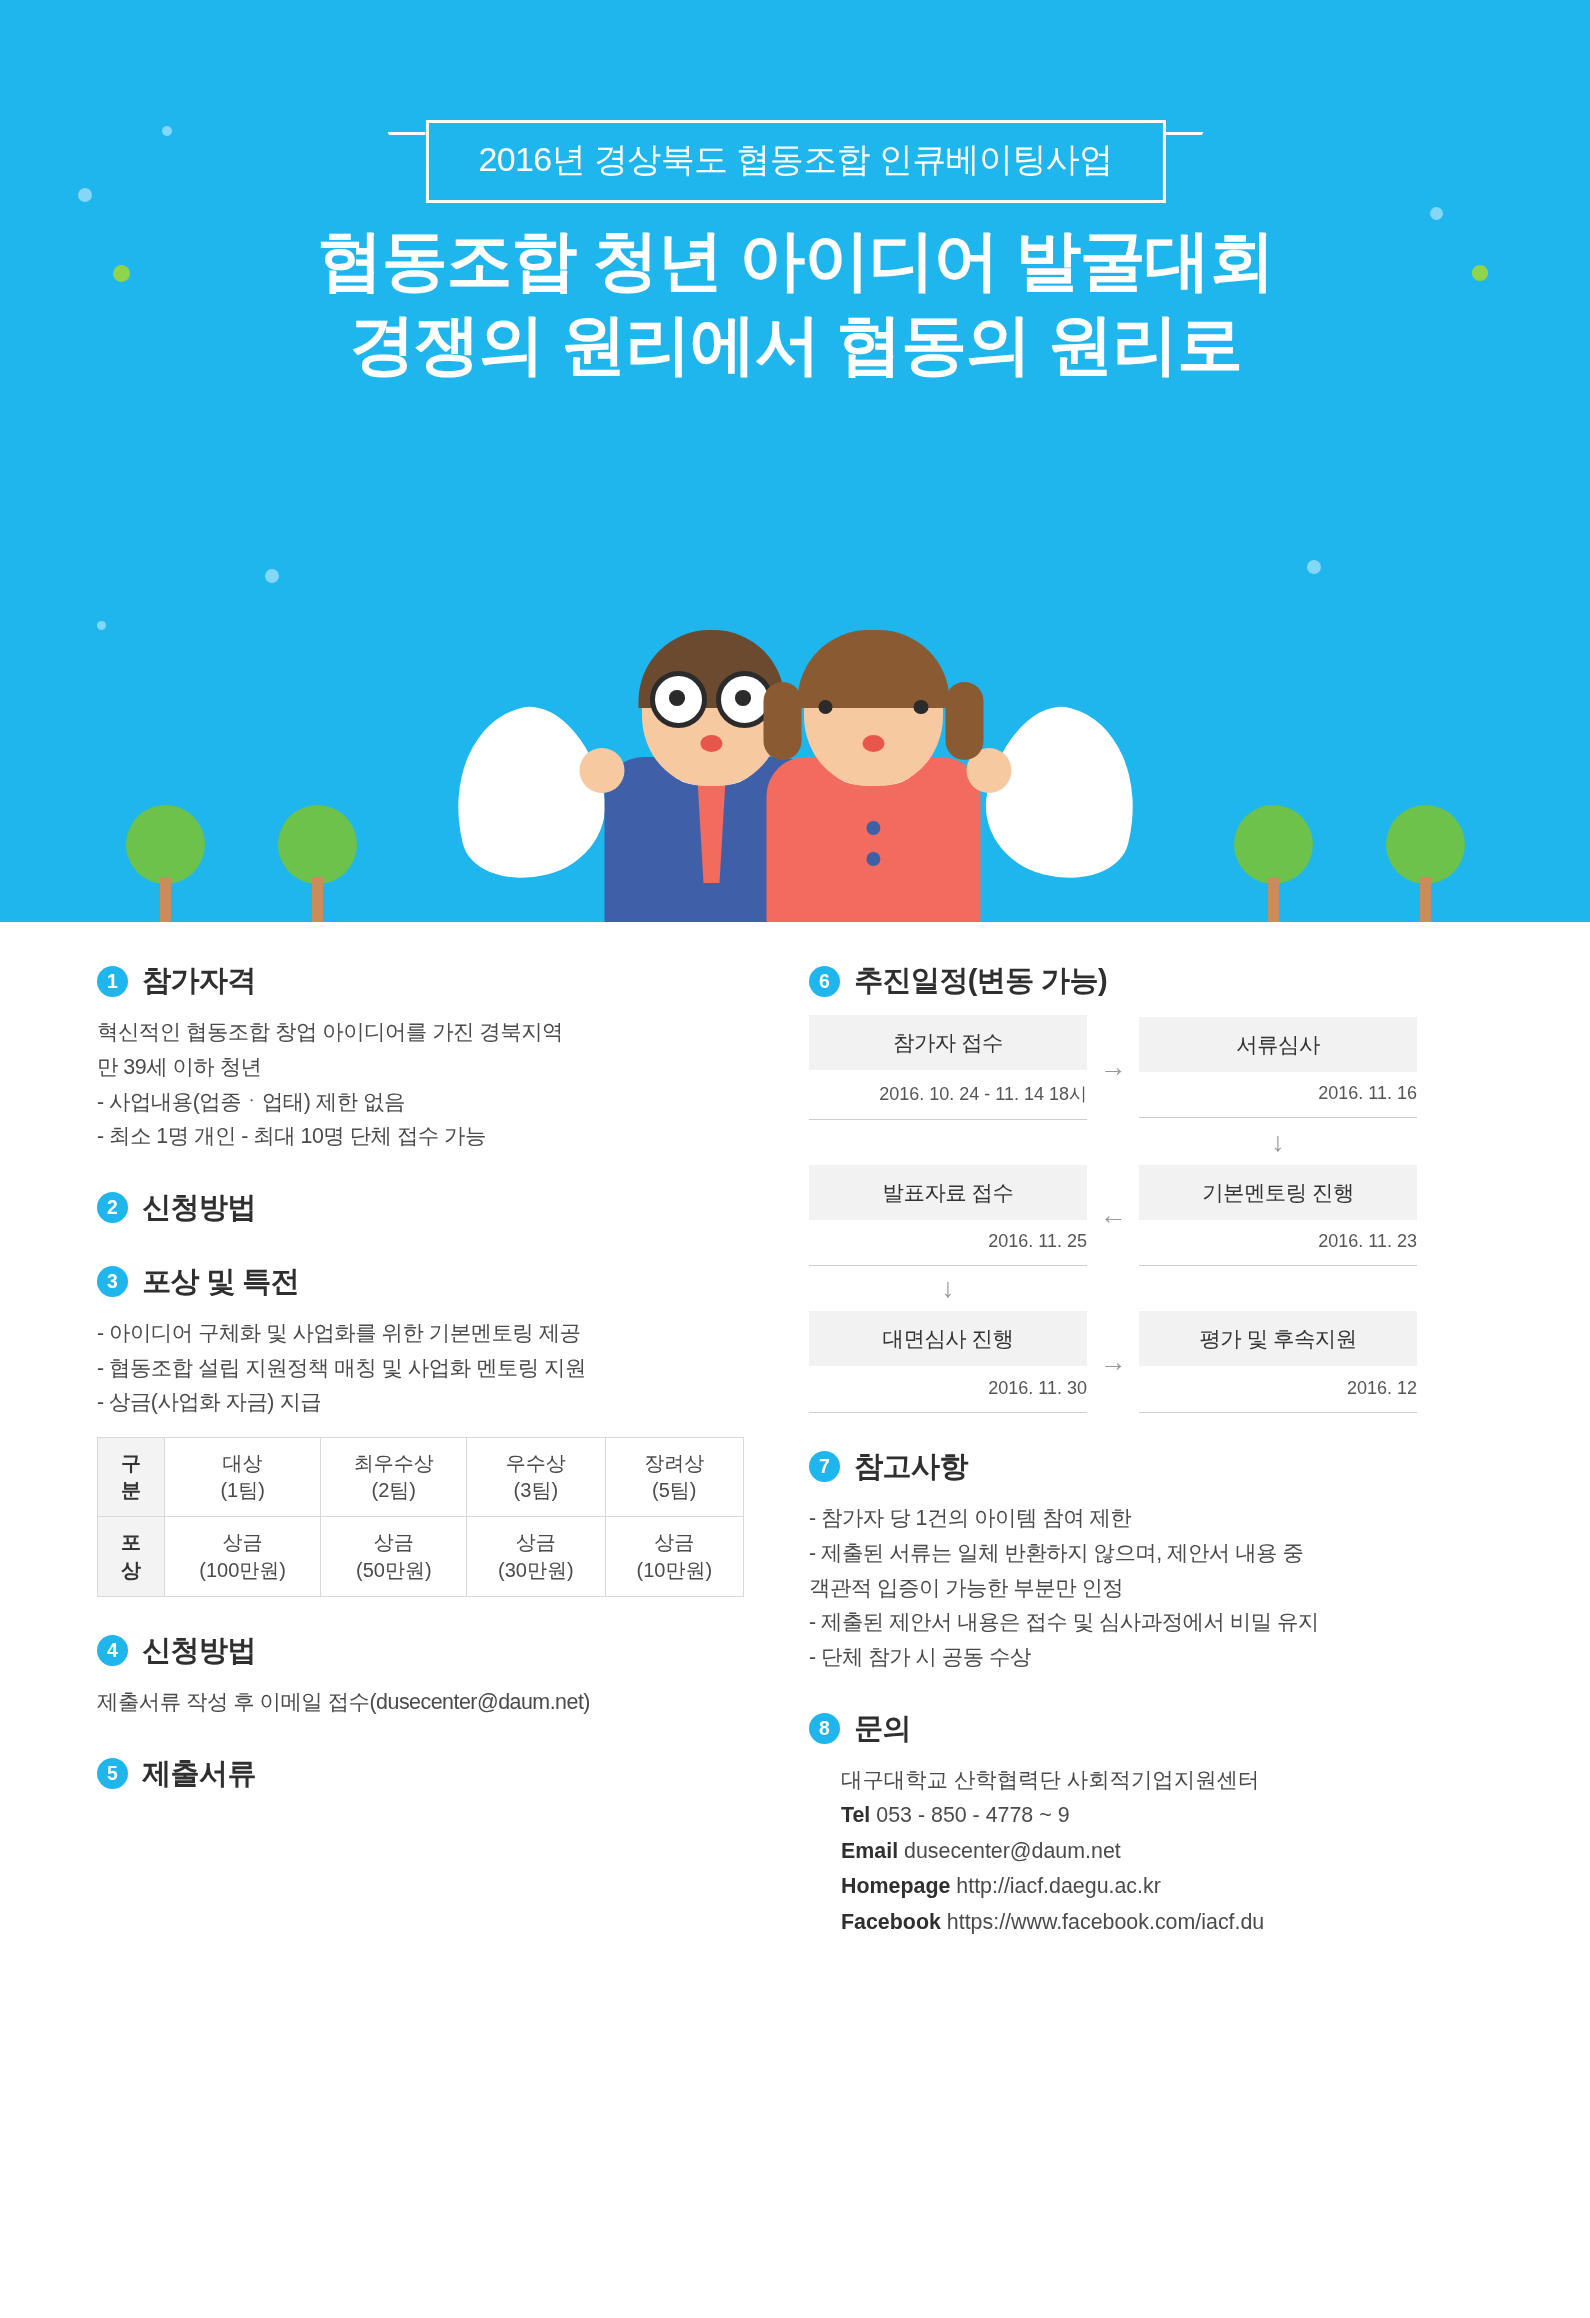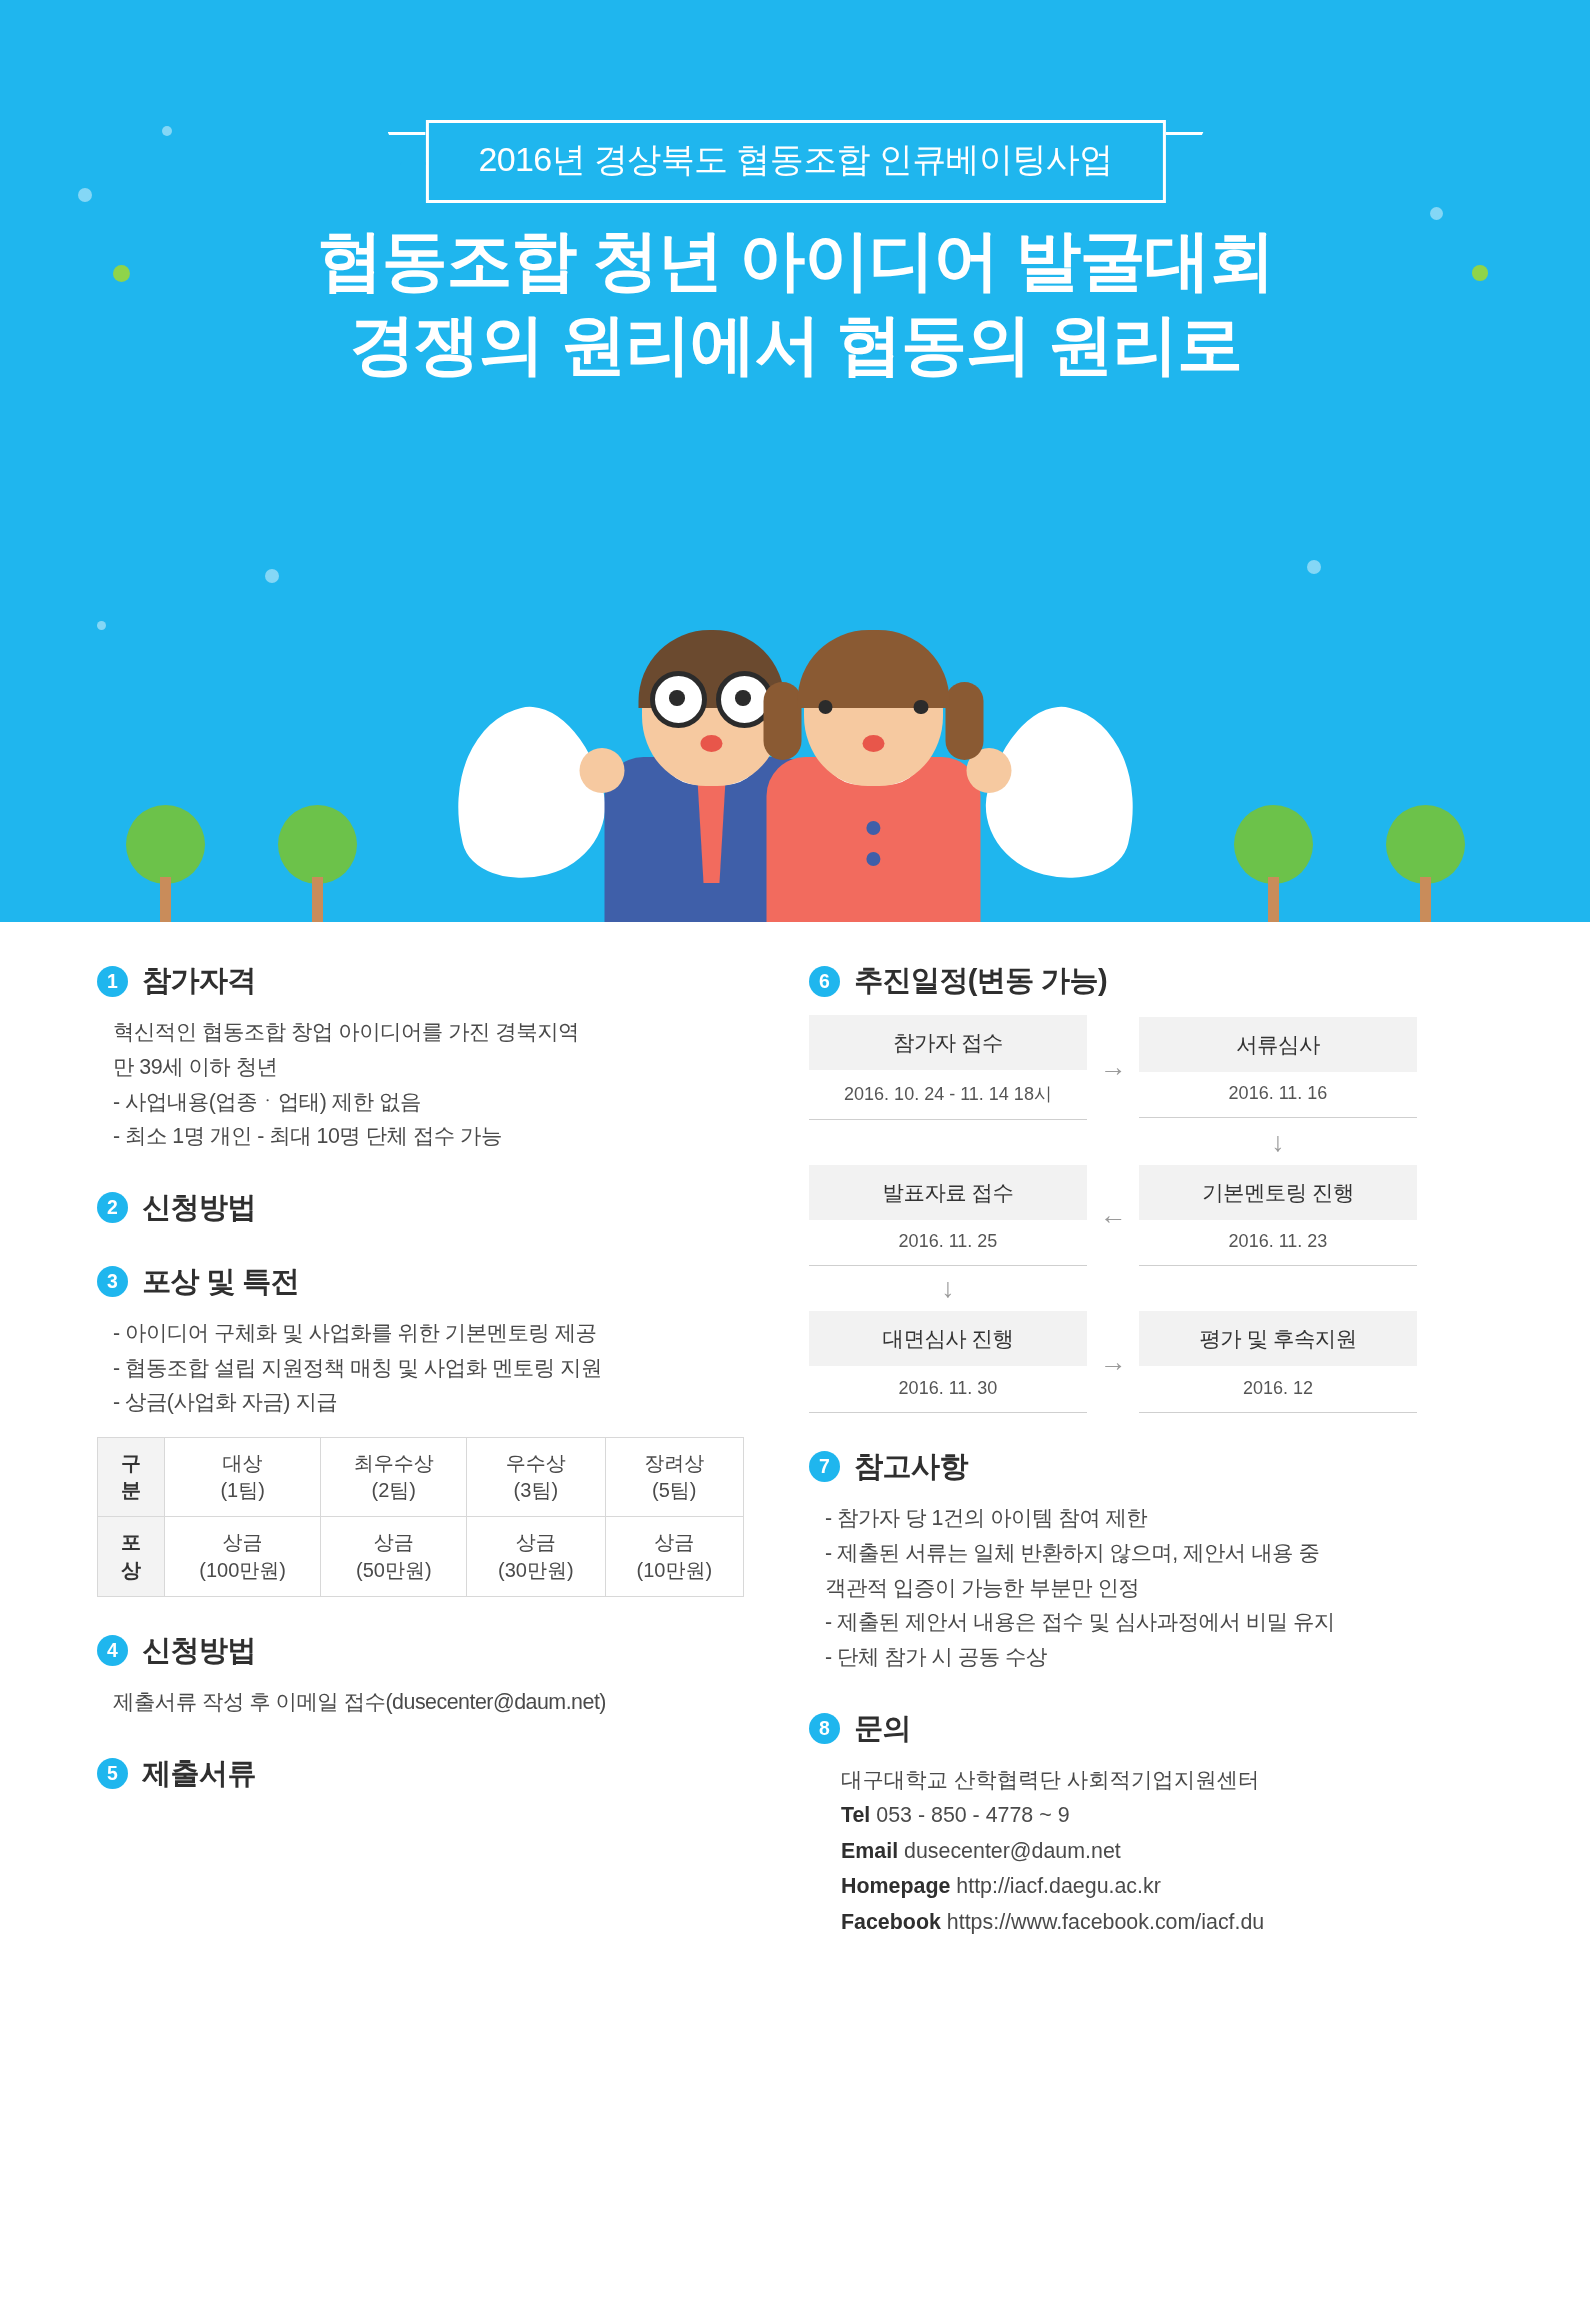--- a/index.html
+++ b/index.html
@@ -295,21 +295,20 @@
     font-weight: bold;
     color: #2f2f2f;
     letter-spacing: -0.6px;
   }
   .sec-body {
     font-size: 21.4px;
     line-height: 1.62;
     color: #4a4a4a;
     letter-spacing: -0.5px;
     white-space: pre-line;
-    margin-left: 16px;
   }
 
   
   table.prize {
     border-collapse: collapse;
     width: 647px;
     margin-top: 17px;
     font-size: 20px;
   }
   table.prize td, table.prize th {
@@ -345,20 +344,21 @@
     font-size: 21.4px;
     padding: 13px 0;
     color: #333;
     letter-spacing: -0.5px;
   }
   .sbox .d {
     font-size: 18px;
     padding: 11.6px 0 13px 0;
     border-bottom: 1.3px solid #cfcfcf;
     color: #555;
+    text-align: right;
   }
   .arrow {
     text-align: center;
     font-size: 27px;
     color: #9a9a9a;
     line-height: 1;
   }
 
   
   .contact-line { font-size: 21.4px; line-height: 1.66; color: #4a4a4a; margin-left: 32px; }

